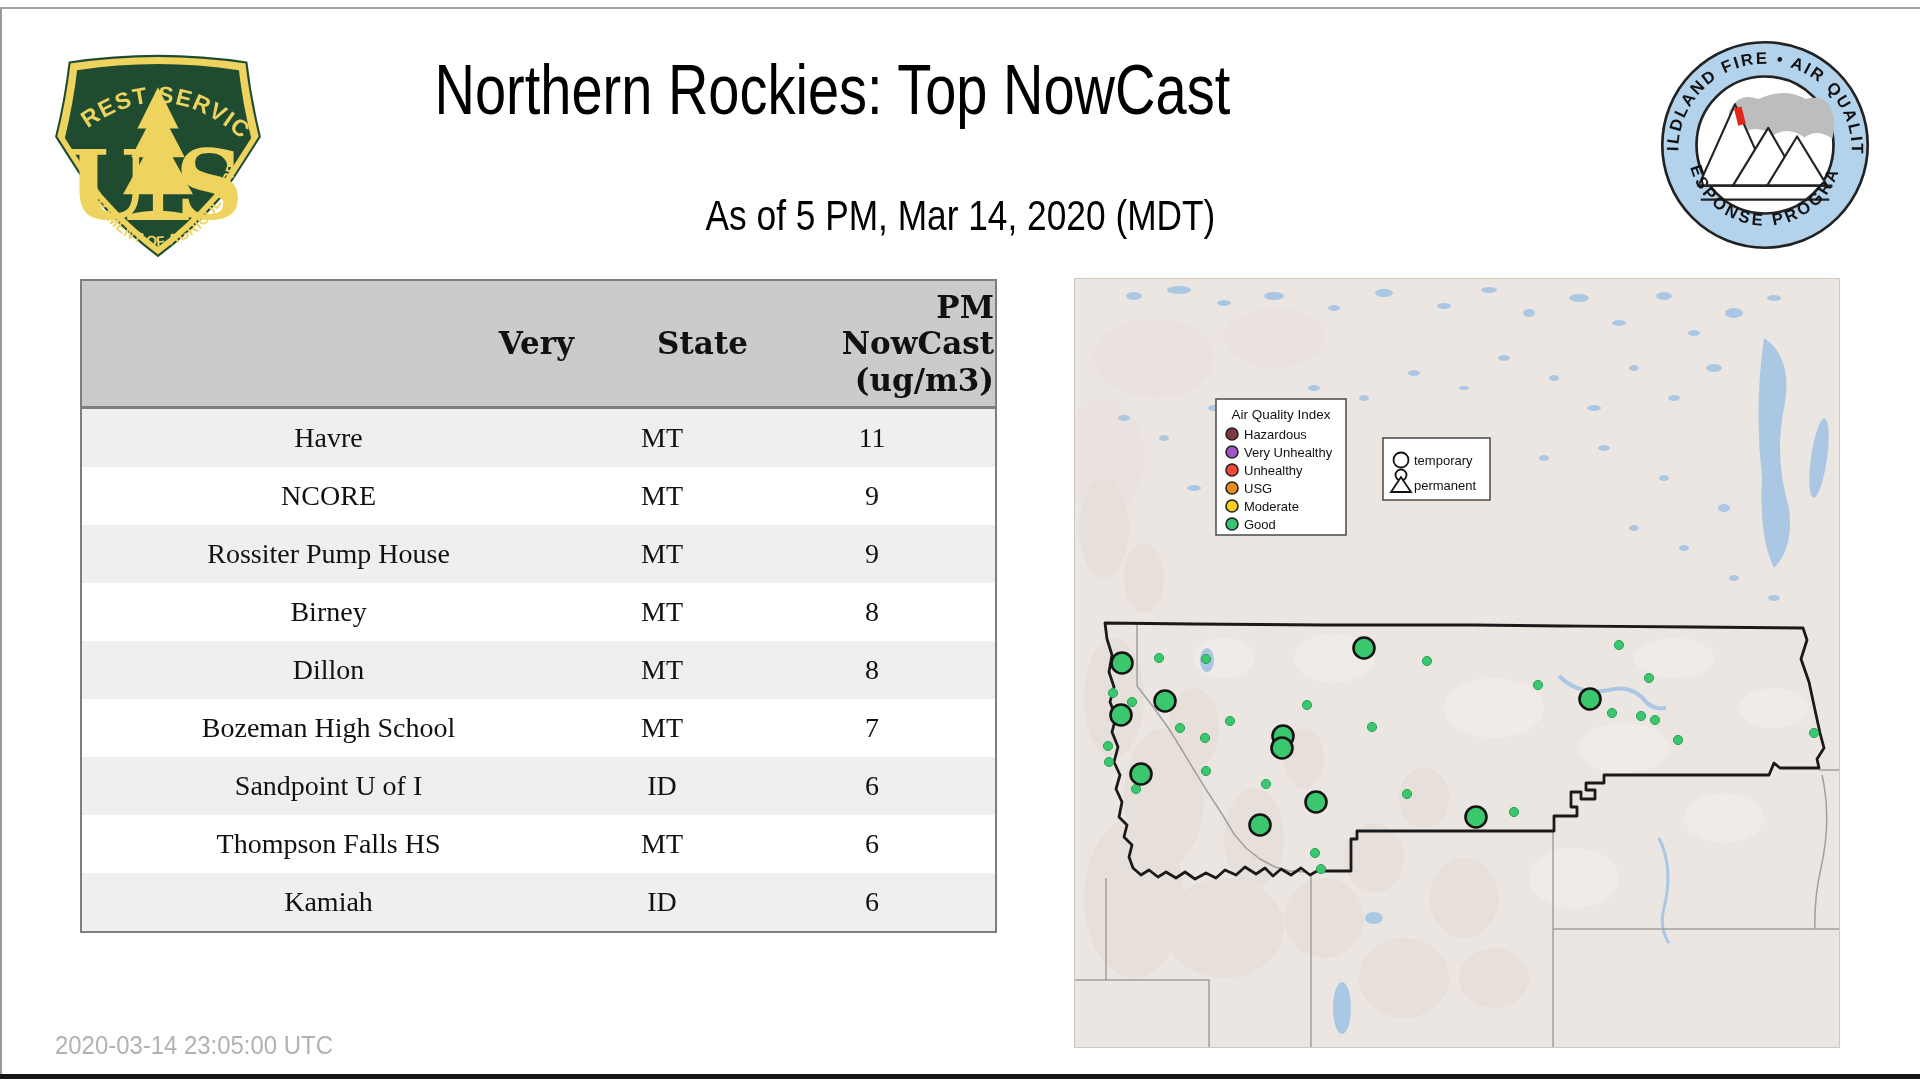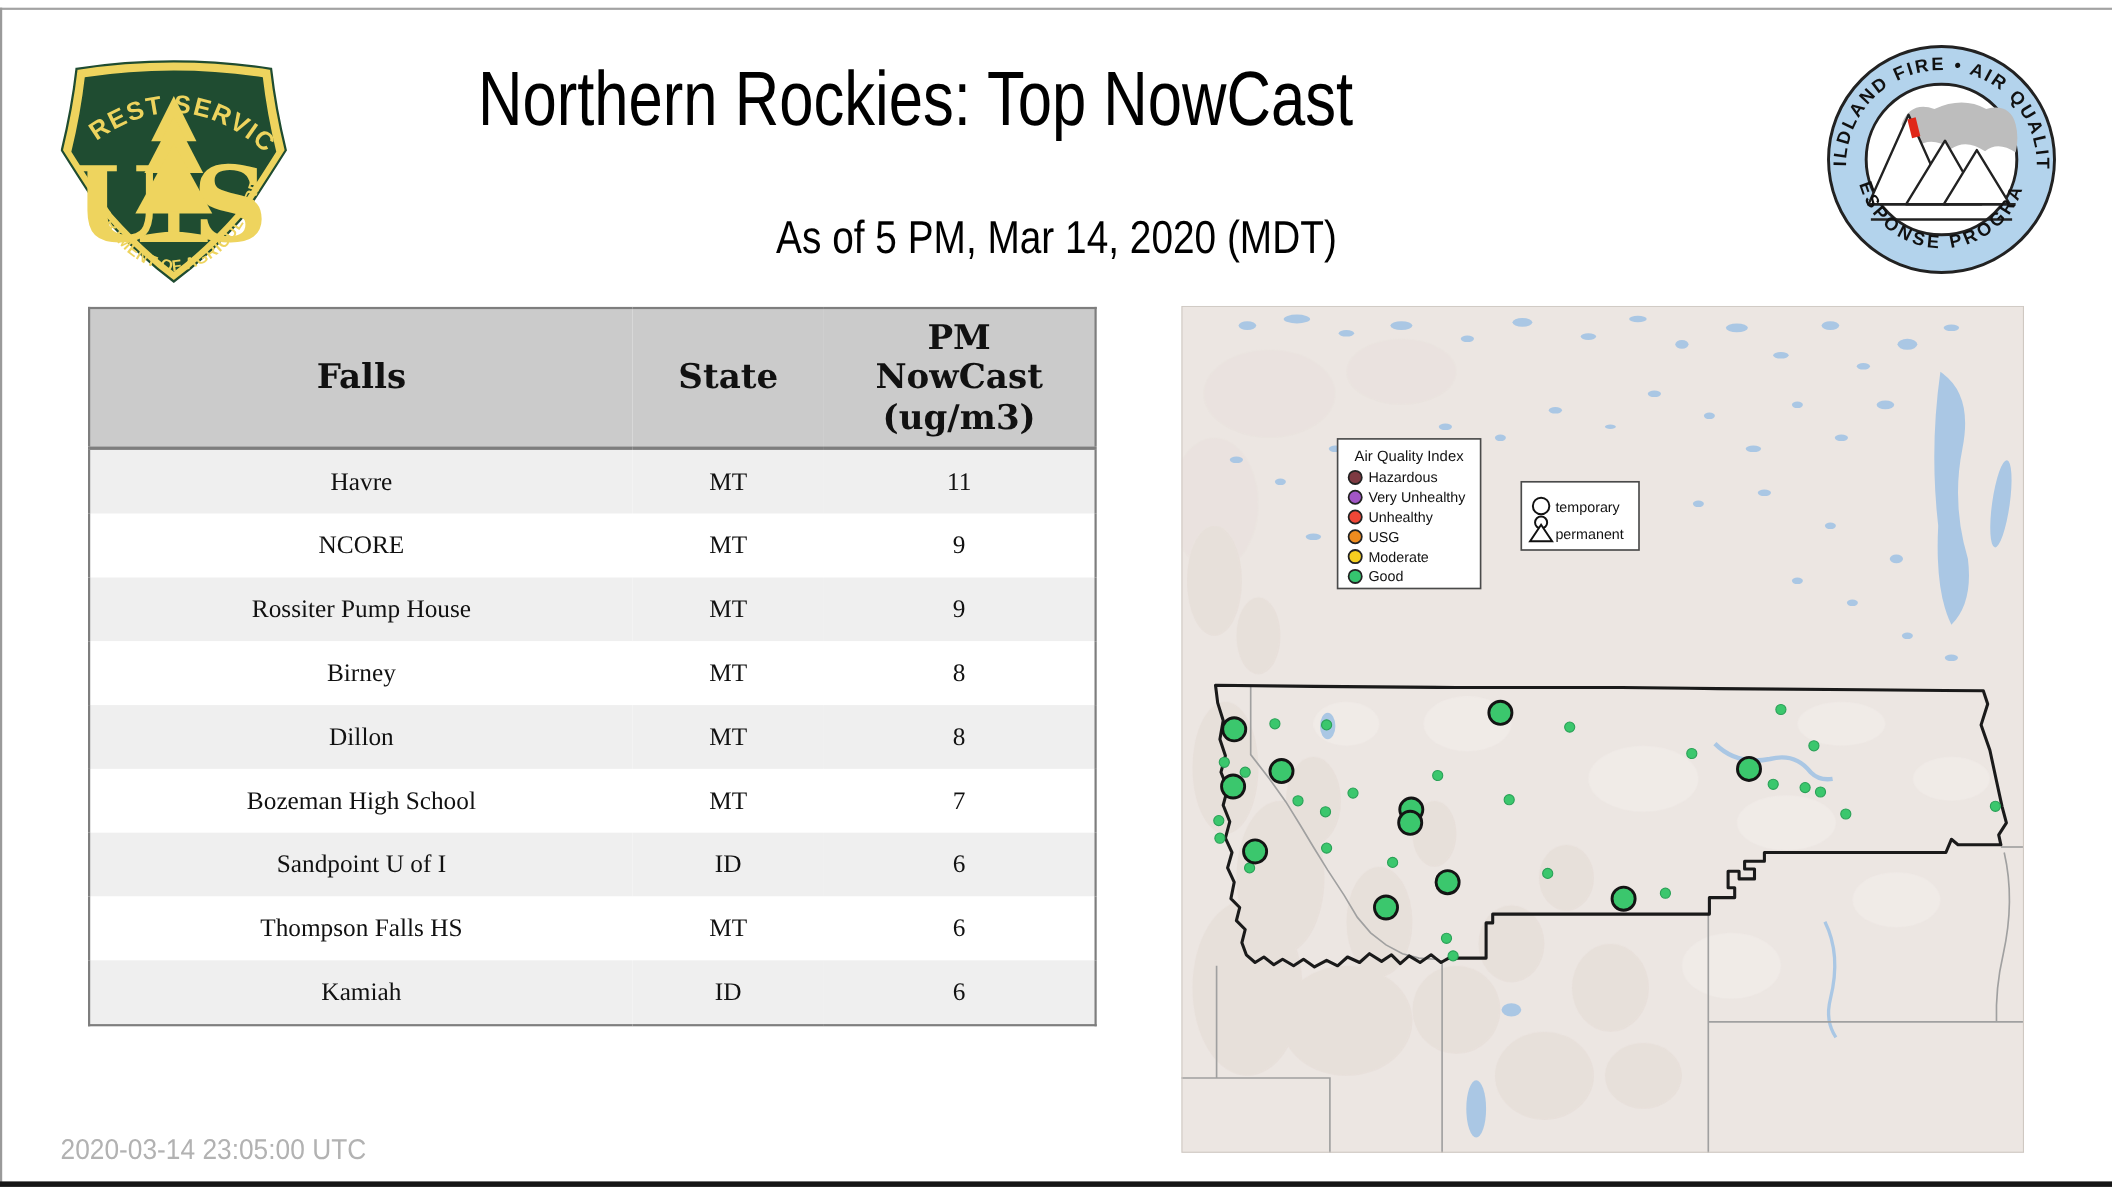--- a/index.html
+++ b/index.html
@@ -24,23 +24,23 @@
   .watermark>span{display:inline-block;transform:scaleX(0.92);transform-origin:left center;}
 
   
   .usfs-logo{position:absolute;left:55px;top:42px;width:206px;height:218px;z-index:2;}
   .wfaqrp-logo{position:absolute;left:1658px;top:38px;width:214px;height:214px;z-index:2;}
 
   
   .pm-table{position:absolute;left:80px;top:279px;width:917px;z-index:2;
             border-collapse:collapse;background:#fff;border:2px solid #7e7e7e;}
   .pm-table th{background:#cbcbcb;height:123px;font-family:"DejaVu Serif",serif;
-            font-weight:bold;font-size:31px;color:#111;text-align:center;vertical-align:middle;
+            font-weight:bold;font-size:31px;color:#111;text-align:right;vertical-align:middle;
             border-bottom:3px solid #7e7e7e;white-space:pre-line;line-height:1.18;}
-  .pm-table td{height:58px;font-family:"Liberation Serif",serif;font-size:23px;color:#111;
+  .pm-table td{height:58px;font-family:"Liberation Serif",serif;font-size:28px;color:#111;
             text-align:center;vertical-align:middle;padding:0;}
   .pm-table tbody tr:nth-child(odd){background:#efefef;}
   .pm-table tbody tr:nth-child(even){background:#ffffff;}
   .col-site{width:54%;} .col-state{width:19%;margin-top:40px;} .col-pm{width:27%;}
 
   
   .aq-map{position:absolute;left:1074px;top:278px;width:766px;height:770px;z-index:2;}
 </style>
 </head>
 <body>
@@ -104,21 +104,21 @@
       <textPath href="#wf-bottom-arc" startOffset="50%" text-anchor="middle">RESPONSE PROGRAM</textPath>
     </text>
   </svg>
 
   <div class="title"><span>Northern Rockies: Top NowCast</span></div>
   <div class="subtitle"><span>As of  5 PM, Mar 14, 2020 (MDT)</span></div>
 
   <table class="pm-table">
     <thead>
       <tr>
-        <th class="col-site">Falls</th>
+        <th class="col-site">Very</th>
         <th class="col-state">State</th>
         <th class="col-pm">PM
 NowCast
 (ug/m3)</th>
       </tr>
     </thead>
     <tbody>
       <tr>
           <td>Havre</td>
           <td>MT</td>

